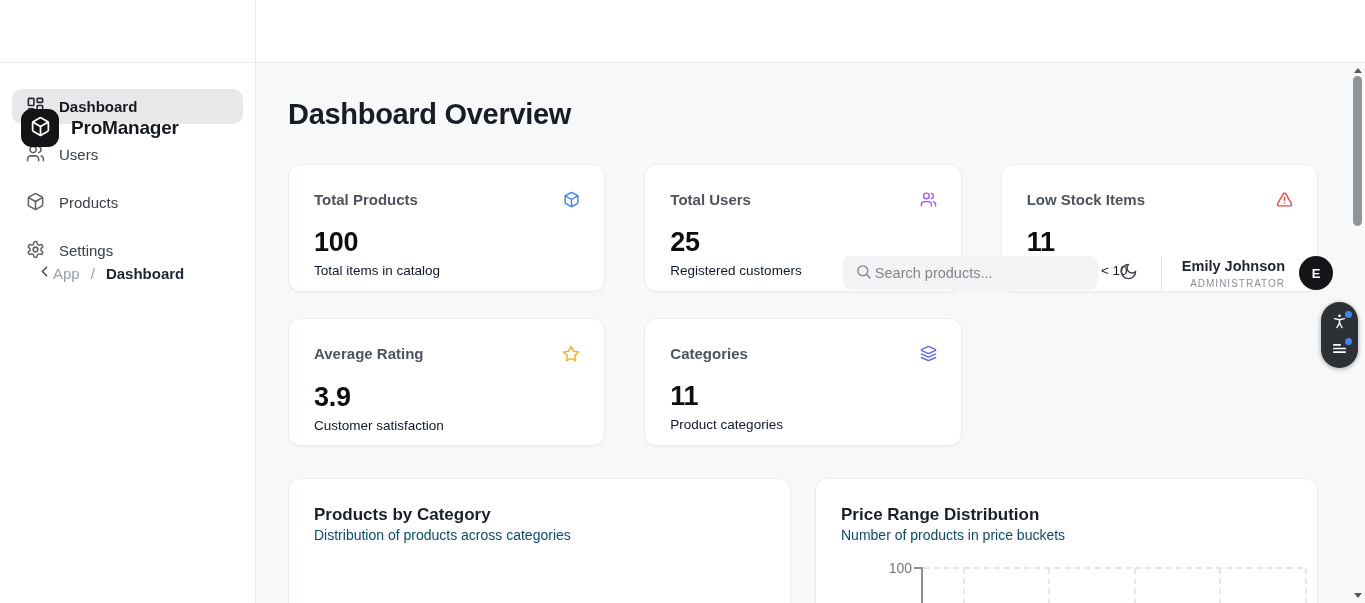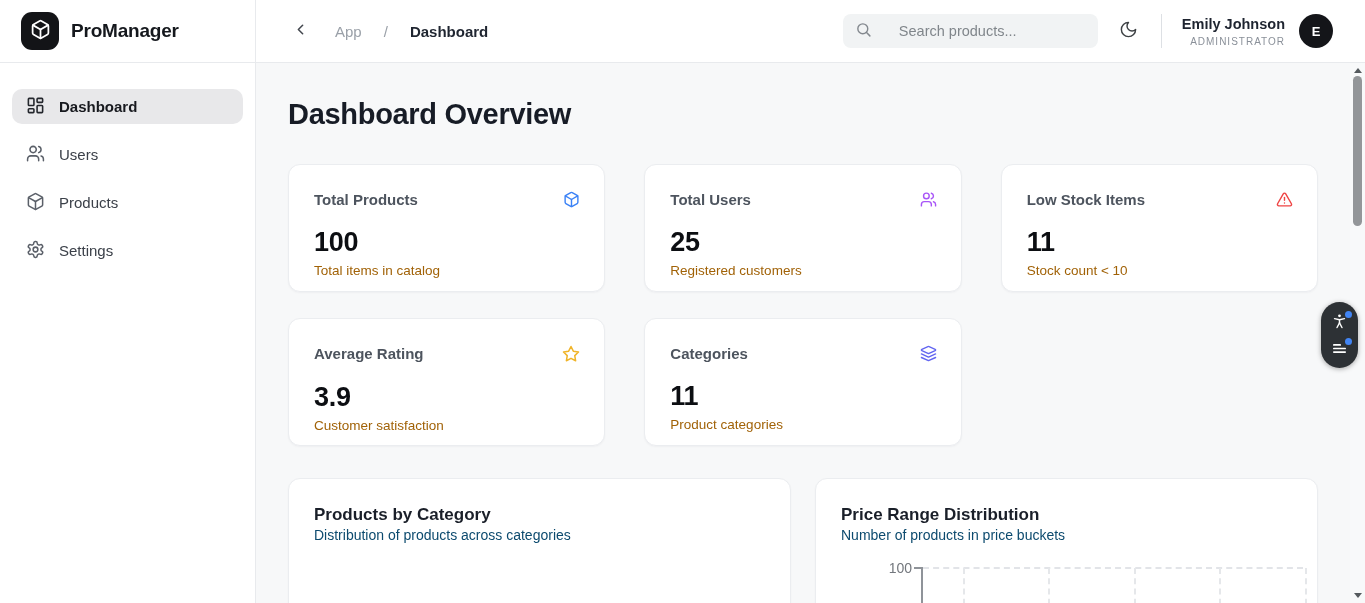--- a/index.html
+++ b/index.html
@@ -1,30 +1,30 @@
 <!DOCTYPE html>
 <html><head>
 <meta charset="utf-8">
 <style>
   * { margin:0; padding:0; box-sizing:border-box; }
   html,body { width:1365px; height:603px; overflow:hidden; }
   body { font-family:"Liberation Sans","DejaVu Sans",sans-serif; background:#ffffff; position:relative; color:#1a1f29; }
 
   
-  .topbar { position:absolute; top:0; left:0; width:1365px; height:63px; background:#fff; border-bottom:1px solid #e8eaed; display:flex; align-items:stretch; z-index:5; }
+  .topbar { position:absolute; top:0; left:0; width:1365px; height:63px; background:#fff; border-bottom:1px solid #e8eaed; display:flex; align-items:stretch; z-index:5;flex-direction:column; }
   .logo-zone { width:256px; flex:0 0 256px; display:flex; align-items:center; padding-left:21px; border-right:1px solid #e8eaed; }
   .logo-badge { width:38px; height:38px; border-radius:11px; background:#131417; display:flex; align-items:center; justify-content:center; }
   .brand { font-size:19px; font-weight:700; color:#15181d; margin-left:12px; letter-spacing:-0.2px; }
   .header-main { flex:1; display:flex; align-items:center; padding-right:32px; }
   .back-btn { background:none; border:none; margin-left:36px; cursor:pointer; color:#43474e; display:flex; align-items:center; }
-  .breadcrumb { margin-left:26px; display:flex; align-items:center; gap:22px; font-size:15px; }
+  .breadcrumb { display:flex; align-items:center; gap:11px; font-size:15px; }
   .crumb-parent { color:#9aa0a8; text-decoration:none; cursor:pointer; }
   .crumb-sep { color:#9aa0a8; }
   .crumb-current { color:#1f2530; font-weight:600; }
-  .searchbox { margin-left:auto; width:255px; height:34px; background:#f1f3f4; border-radius:8px; display:flex; align-items:center; padding:0 12px; gap:27px; }
+  .searchbox { margin-left:auto; width:255px; height:34px; background:#f1f3f4; border-radius:8px; display:flex; align-items:center; padding:0 12px; gap:3px; }
   .searchbox svg { flex:0 0 auto; color:#83888e; }
   .searchbox input { border:none; outline:none; background:transparent; font-size:14.5px; color:#202124; width:100%; font-family:inherit; }
   .searchbox input::placeholder { color:#80868b; }
   .theme-toggle { background:none; border:none; cursor:pointer; margin-left:21px; color:#3c4043; display:flex; align-items:center; }
   .v-divider { width:1px; height:34px; background:#dde0e4; margin-left:23px; }
   .user-block { display:flex; align-items:center; margin-left:20px; }
   .user-text { text-align:right; }
   .user-name { font-size:14.5px; font-weight:700; color:#1e2430; line-height:17px; }
   .user-role { font-size:10px; letter-spacing:1px; color:#8a9099; margin-top:3px; }
   .avatar { width:34px; height:34px; border-radius:50%; background:#141519; color:#fff; font-size:13px; font-weight:700; display:flex; align-items:center; justify-content:center; margin-left:14px; cursor:pointer; }
@@ -38,21 +38,21 @@
 
   
   .main { position:absolute; top:63px; left:256px; right:0; bottom:0; background:#f7f8f9; overflow:hidden; padding:33px 0 0 32px; }
   .page-title { font-size:29px; line-height:36px; font-weight:700; color:#171c26; letter-spacing:-0.3px; margin-bottom:32px; }
   .stats-grid { width:1030px; display:grid; grid-template-columns:repeat(3,1fr); gap:26px 39px; }
   .card { background:#fff; border:1px solid #ebedf0; border-radius:12px; box-shadow:0 1px 2px rgba(16,24,40,0.04); }
   .stat-card { height:128px; padding:26px 24px 0 25px; }
   .stat-head { display:flex; justify-content:space-between; align-items:flex-start; }
   .stat-label { font-size:15px; font-weight:600; color:#4d545e; }
   .stat-value { font-size:27px; font-weight:700; color:#0c0e12; margin-top:15px; letter-spacing:-0.3px; }
-  .stat-caption { font-size:13.5px; color:#a16207; margin-top:5px; }
+  .stat-caption { font-size:13.5px; color:#0f172a; margin-top:5px; }
 
   .charts-grid { width:1030px; display:grid; grid-template-columns:1fr 1fr; gap:24px; margin-top:32px; }
   .chart-card { height:320px; padding:26px 24px 0 25px; }
   .chart-title { font-size:17px; font-weight:700; color:#1a1f29; }
   .chart-sub { font-size:14px; color:#0c4a6e; margin-top:2px; }
   .plot { position:relative; margin:15px -12px 0 0; height:200px; }
   .ytick-label { position:absolute; left:21px; top:2px; width:50px; text-align:right; font-size:14px; color:#73777d; }
   .ytick-mark { position:absolute; left:73px; top:9px; width:8px; height:2px; background:#8f9399; }
   .yaxis { position:absolute; left:80px; top:9px; bottom:0; width:2px; background:#8f9399; }
   .hgrid { position:absolute; left:82px; right:2px; top:9px; border-top:2px dashed #e2e4e8; }

